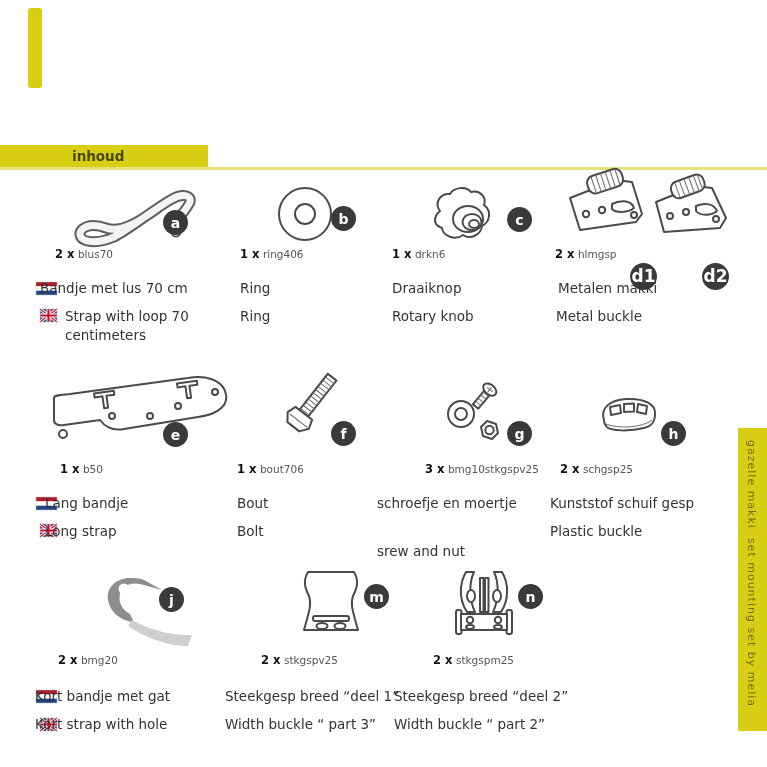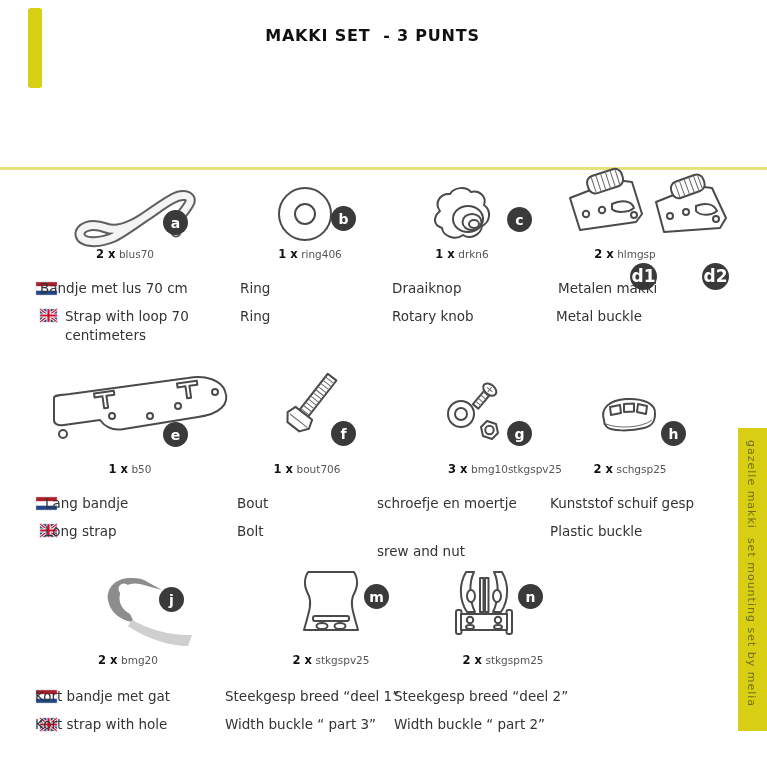--- a/index.html
+++ b/index.html
@@ -27,38 +27,40 @@
     position:absolute; left:758px; top:440px; width:290px; height:14px;
     transform:rotate(90deg); transform-origin:0 0;
     font-size:11px; letter-spacing:1px; color:#70701c; white-space:pre;
   }
   .badge {
     position:absolute; width:25px; height:25px; border-radius:50%;
     background:#3a3a3a; color:#fff; font-weight:bold; font-size:14px;
     display:flex; align-items:center; justify-content:center; line-height:1;
   }
   .badge.wide { width:27px; height:27px; font-size:17px;margin-top:43px; }
-  .code { position:absolute; font-size:11px; text-align:center; color:#222;
+  .code { position:absolute; font-size:11px; color:#222;
     white-space:nowrap; }
   .code .q { font-weight:bold; font-size:11.5px; color:#111; }
   .code .c { font-size:10.5px; color:#555; }
   .lbl { position:absolute; font-size:13.5px; line-height:19px;
     color:#333; }
   svg.part, svg.flag { position:absolute; overflow:visible; }
   .ln { stroke:#4a4a4a; stroke-width:2; fill:#fff; stroke-linejoin:round; }
   .thin { stroke:#6a6a6a; stroke-width:1; fill:none; }
 </style>
 </head>
 <body>
 
 <div class="page">
 
-  <div class="title">MAKKI SET  - 3 PUNTS</div>
   <div class="corner-bar"></div>
 
+  <div class="inhoud-bar">
+    <span>inhoud</span>
+  </div>
   <div class="divider"></div>
 
   <div class="side-bar"></div>
   <div class="side-text">gazelle makki  set mounting set by melia</div>
 
   <div>
     <svg class="part" style="left:70px;top:188px" width="150" height="62" viewBox="0 0 150 62">
       <path d="M106,44 C100,36 116,24 120,14 C122,7 112,5 102,11 C84,21 60,41 44,49 C28,56 12,55 10,47 C9,40 20,34 36,40 C52,46 74,30 88,20" fill="none" stroke="#5f5f5f" stroke-width="11" stroke-linecap="round"></path>
       <path d="M106,44 C100,36 116,24 120,14 C122,7 112,5 102,11 C84,21 60,41 44,49 C28,56 12,55 10,47 C9,40 20,34 36,40 C52,46 74,30 88,20" fill="none" stroke="#f4f4f4" stroke-width="7" stroke-linecap="round"></path>
     </svg>

